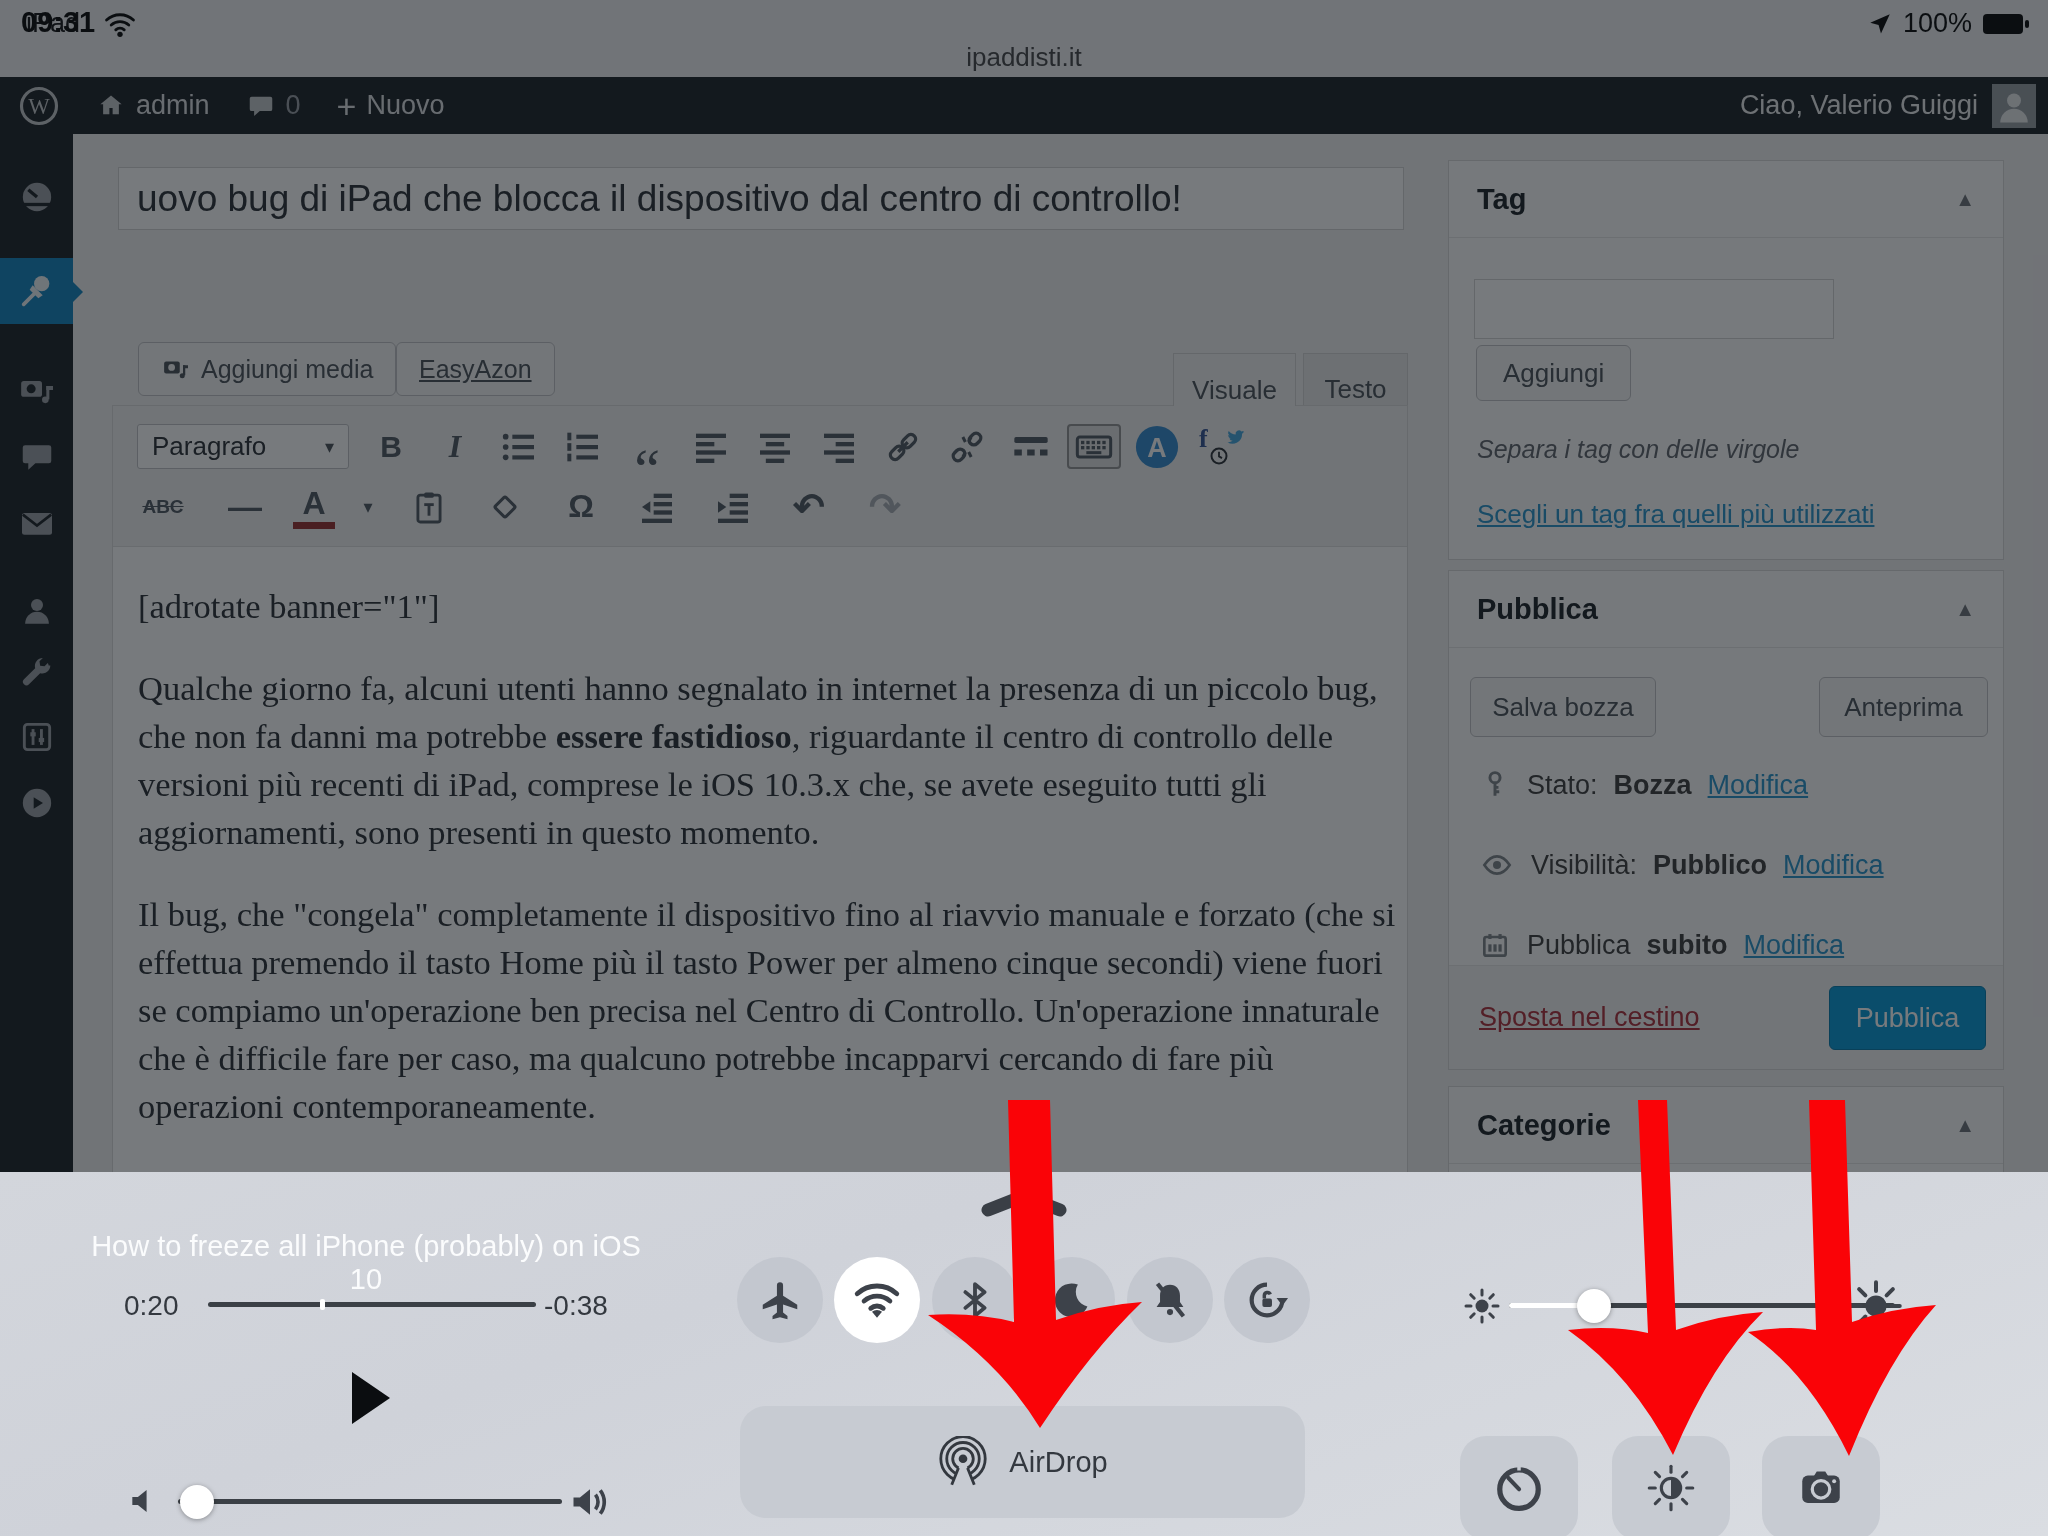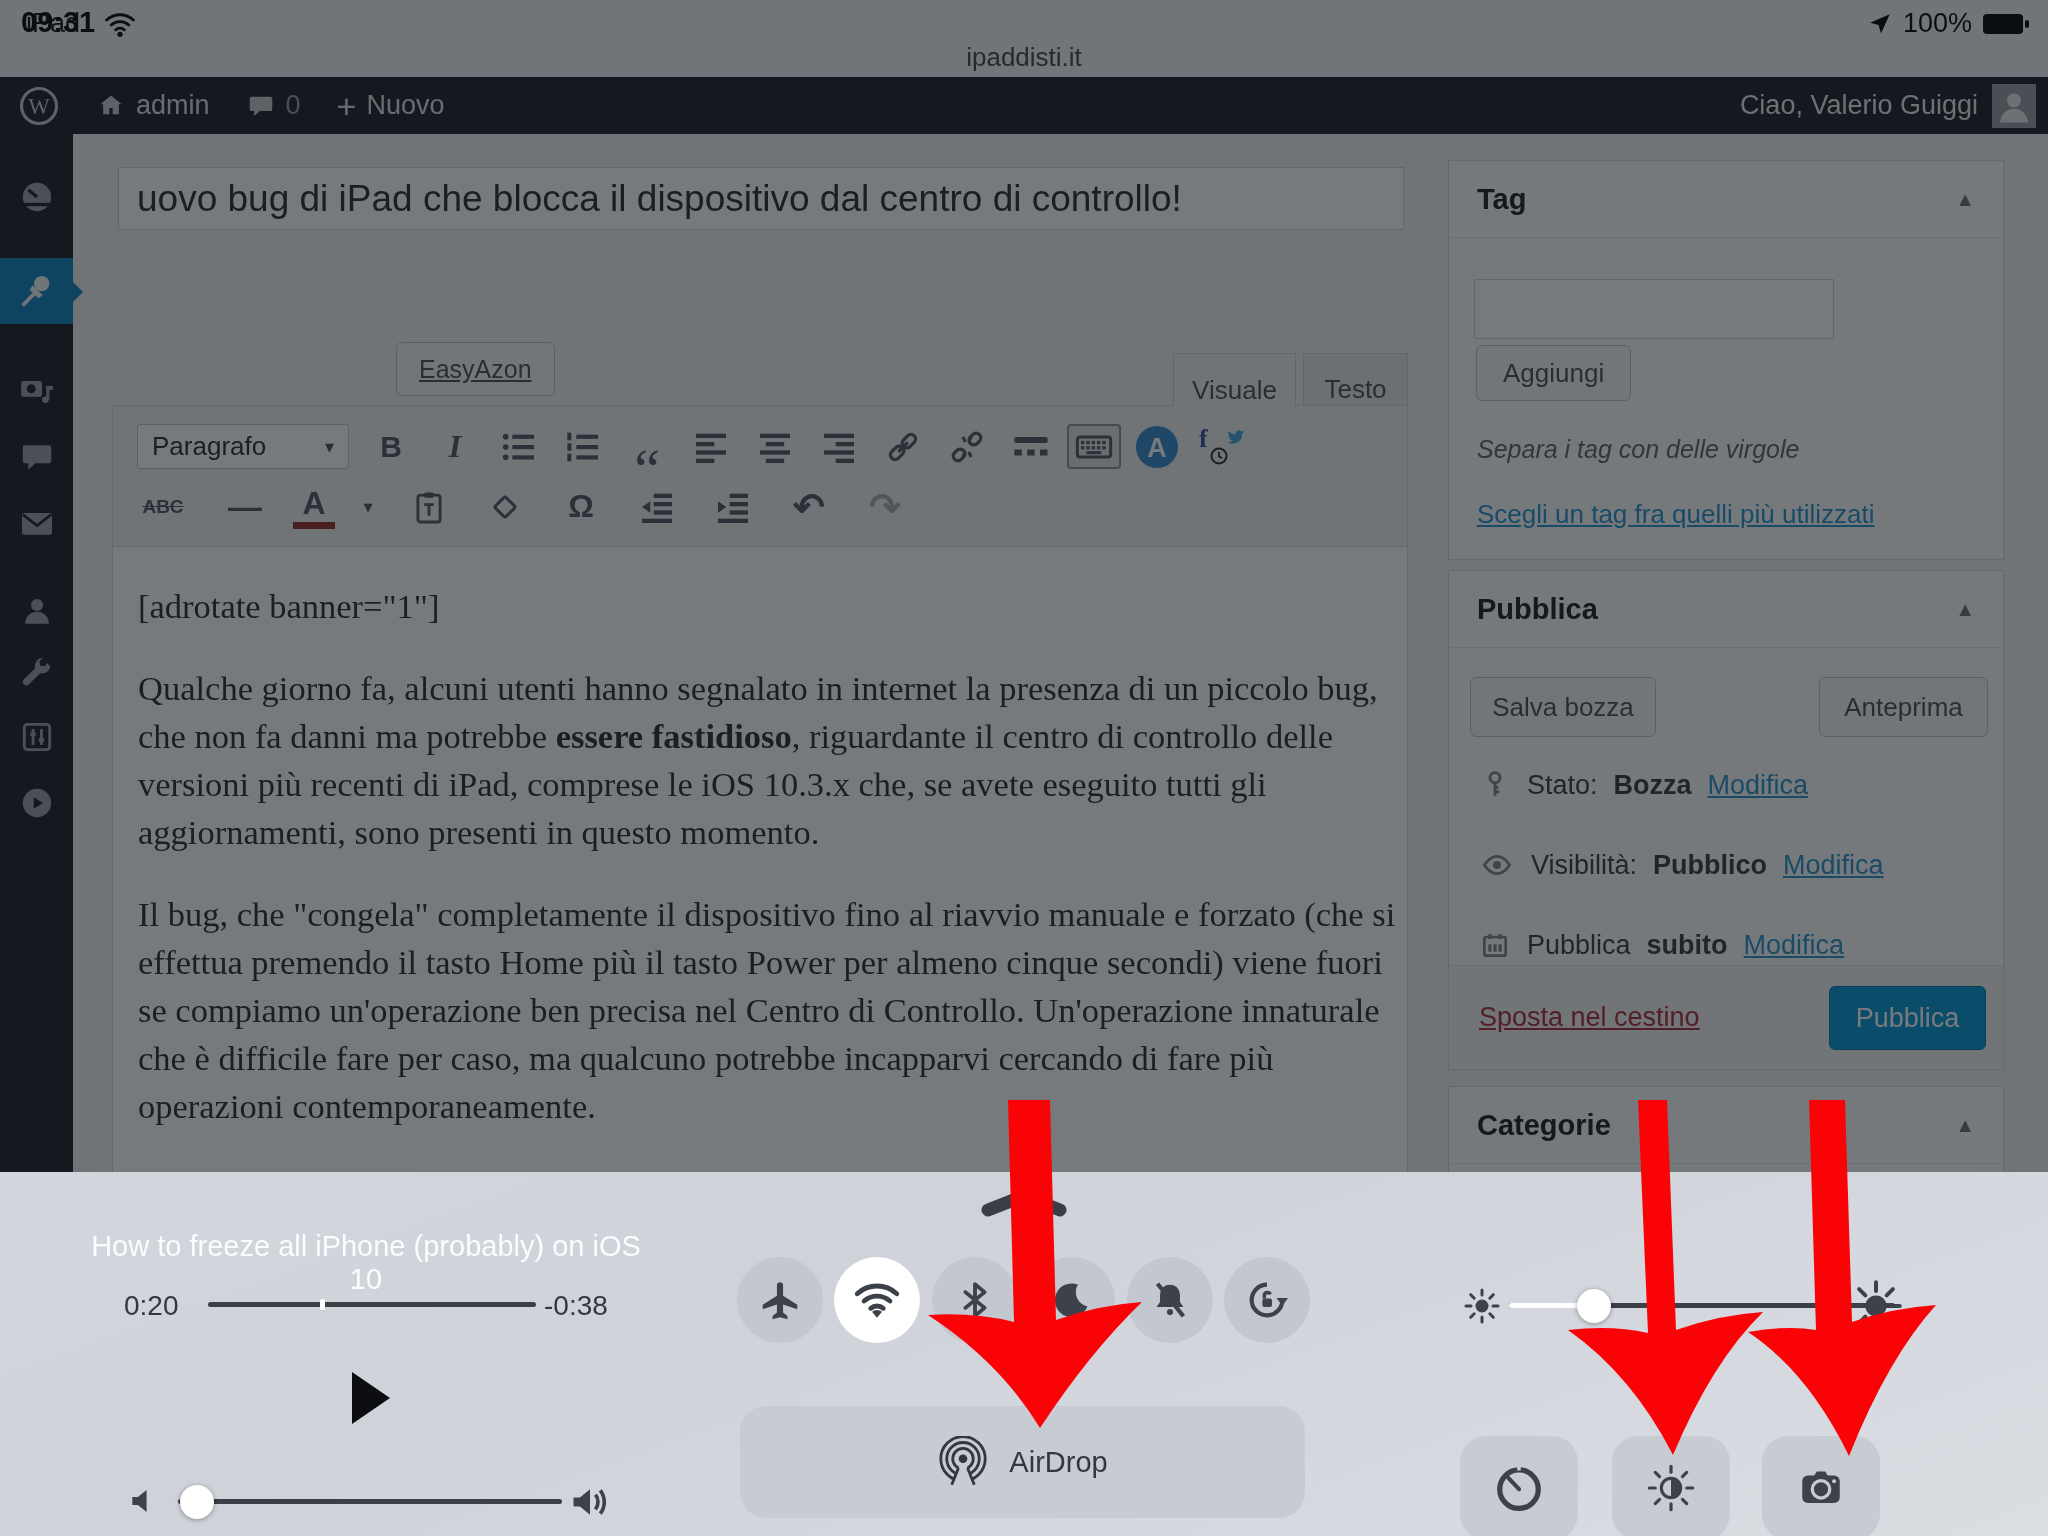--- a/index.html
+++ b/index.html
@@ -215,20 +215,30 @@
     <div class="item" style="top:636px;">
       <svg width="40" height="40" viewBox="0 0 24 24">
           <circle cx="12" cy="12" r="8.5" fill="#9ea3a8"></circle>
           <path d="M10 8.5v7l5.6-3.5Z" fill="#23282d"></path>
         </svg>
     </div>
   </div>
 
   <input class="abs page-title-input" value="uovo bug di iPad che blocca il dispositivo dal centro di controllo!" style="">
 
+  <div class="abs btn media-btn">
+    <svg width="30" height="30" viewBox="0 0 24 24">
+        <rect x="2.5" y="6" width="12.5" height="9.5" rx="1.6" fill="#50575e"></rect>
+        <circle cx="8.5" cy="10.7" r="2.7" fill="#f7f7f7"></circle>
+        <rect x="17.6" y="9" width="1.8" height="8" fill="#50575e"></rect>
+        <path d="M17.6 9h4v2.4h-4Z" fill="#50575e"></path>
+        <circle cx="17" cy="17.3" r="2" fill="#50575e"></circle>
+      </svg>
+    <span>Aggiungi media</span>
+  </div>
   <div class="abs btn easyazon-btn">
     <span>EasyAzon</span>
   </div>
 
   <div class="tab active" style="left:1173px;width:123px;">
     <span>Visuale</span>
   </div>
   <div class="tab inactive" style="left:1303px;width:105px;">
     <span>Testo</span>
   </div>

